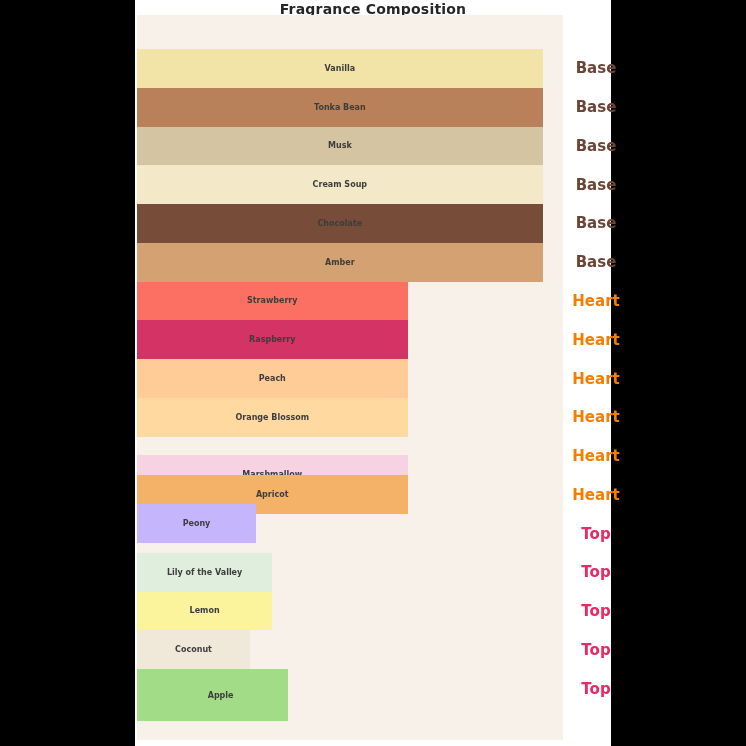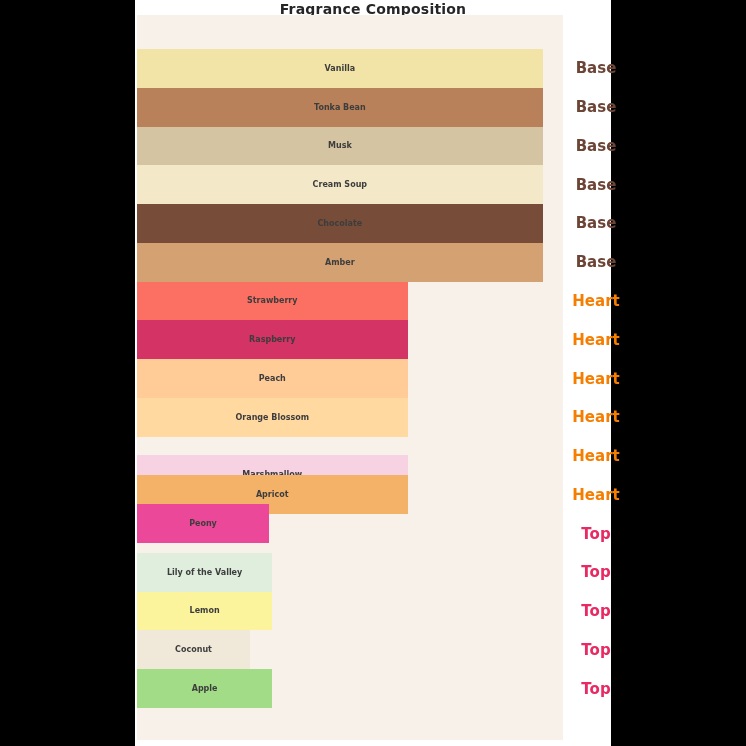--- a/index.html
+++ b/index.html
@@ -50,33 +50,33 @@
         </div>
         <div class="bar" style="top: 382.8px; height: 38.8px; width: 270.5px; background: rgb(255, 217, 160);">
           <span class="bar-label" style="color: rgb(61, 61, 61);">Orange Blossom</span>
         </div>
         <div class="bar" style="top: 440px; height: 38.8px; width: 270.5px; background: rgb(246, 210, 226);">
           <span class="bar-label" style="color: rgb(61, 61, 61);">Marshmallow</span>
         </div>
         <div class="bar" style="top: 460.4px; height: 38.8px; width: 270.5px; background: rgb(244, 178, 105);">
           <span class="bar-label" style="color: rgb(61, 61, 61);">Apricot</span>
         </div>
-        <div class="bar" style="top: 489px; height: 38.8px; width: 132px; background: #ec4899;">
+        <div class="bar" style="top: 489px; height: 38.8px; width: 119px; background: #c4b5fd;">
           <span class="bar-label" style="color: rgb(61, 61, 61);">Peony</span>
         </div>
         <div class="bar" style="top: 537.9px; height: 38.8px; width: 135.2px; background: rgb(223, 238, 221);">
           <span class="bar-label" style="color: rgb(61, 61, 61);">Lily of the Valley</span>
         </div>
         <div class="bar" style="top: 576.6px; height: 38.8px; width: 135.2px; background: rgb(251, 244, 156);">
           <span class="bar-label" style="color: rgb(61, 61, 61);">Lemon</span>
         </div>
         <div class="bar" style="top: 615.4px; height: 38.8px; width: 113px; background: rgb(240, 233, 218);">
           <span class="bar-label" style="color: rgb(61, 61, 61);">Coconut</span>
         </div>
-        <div class="bar" style="top: 654.2px; height: 39px; width: 135.2px; background: rgb(162, 220, 135);">
+        <div class="bar" style="top: 654.2px; height: 52px; width: 135.2px; background: rgb(162, 220, 135); padding-left: 16px;">
           <span class="bar-label" style="color: rgb(61, 61, 61);">Apple</span>
         </div>
       </div>
   <div class="cat-label" style="top: 68.4px; color: rgb(109, 69, 54);">Base</div>
       <div class="cat-label" style="top: 107.1px; color: rgb(109, 69, 54);">Base</div>
       <div class="cat-label" style="top: 145.9px; color: rgb(109, 69, 54);">Base</div>
       <div class="cat-label" style="top: 184.7px; color: rgb(109, 69, 54);">Base</div>
       <div class="cat-label" style="top: 223.4px; color: rgb(109, 69, 54);">Base</div>
       <div class="cat-label" style="top: 262.2px; color: rgb(109, 69, 54);">Base</div>
       <div class="cat-label" style="top: 300.9px; color: rgb(245, 125, 0);">Heart</div>

